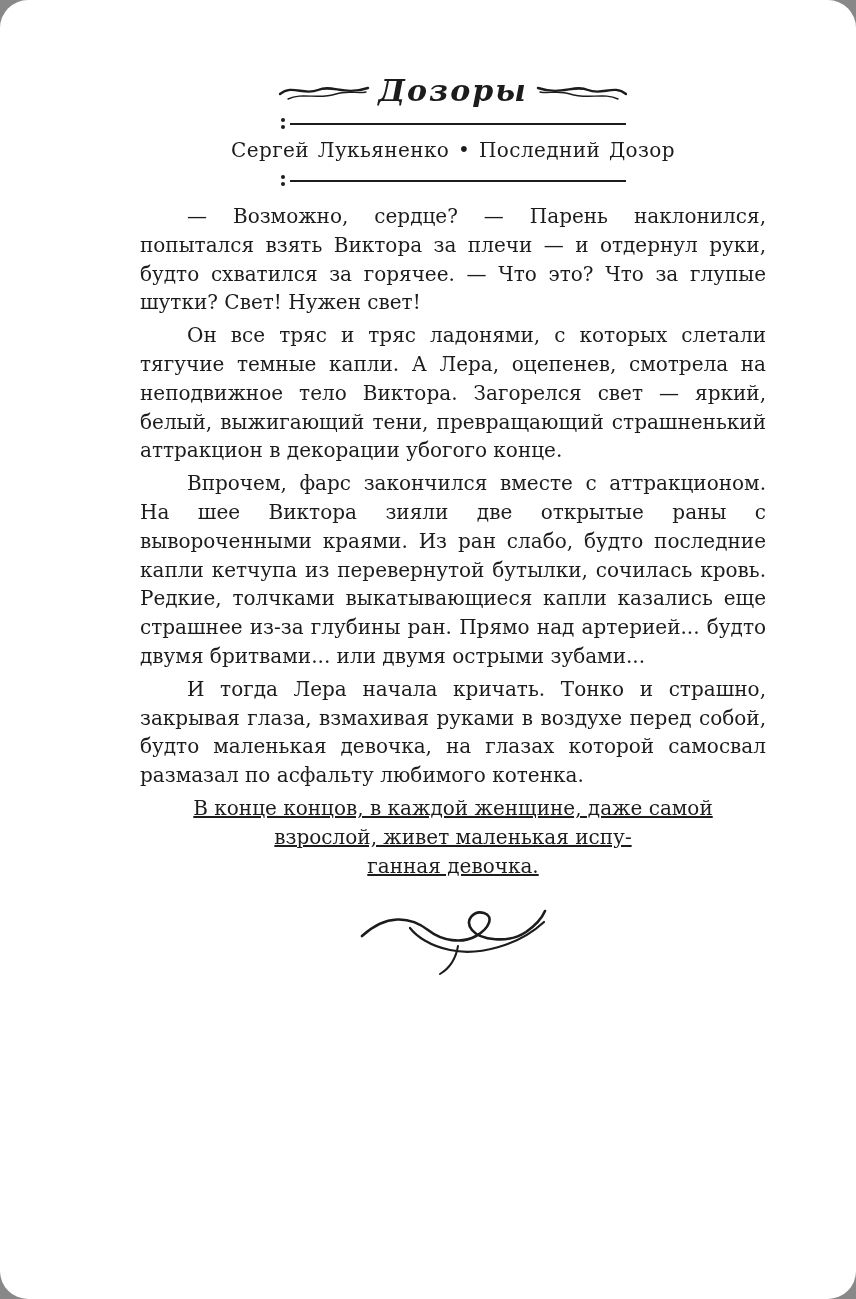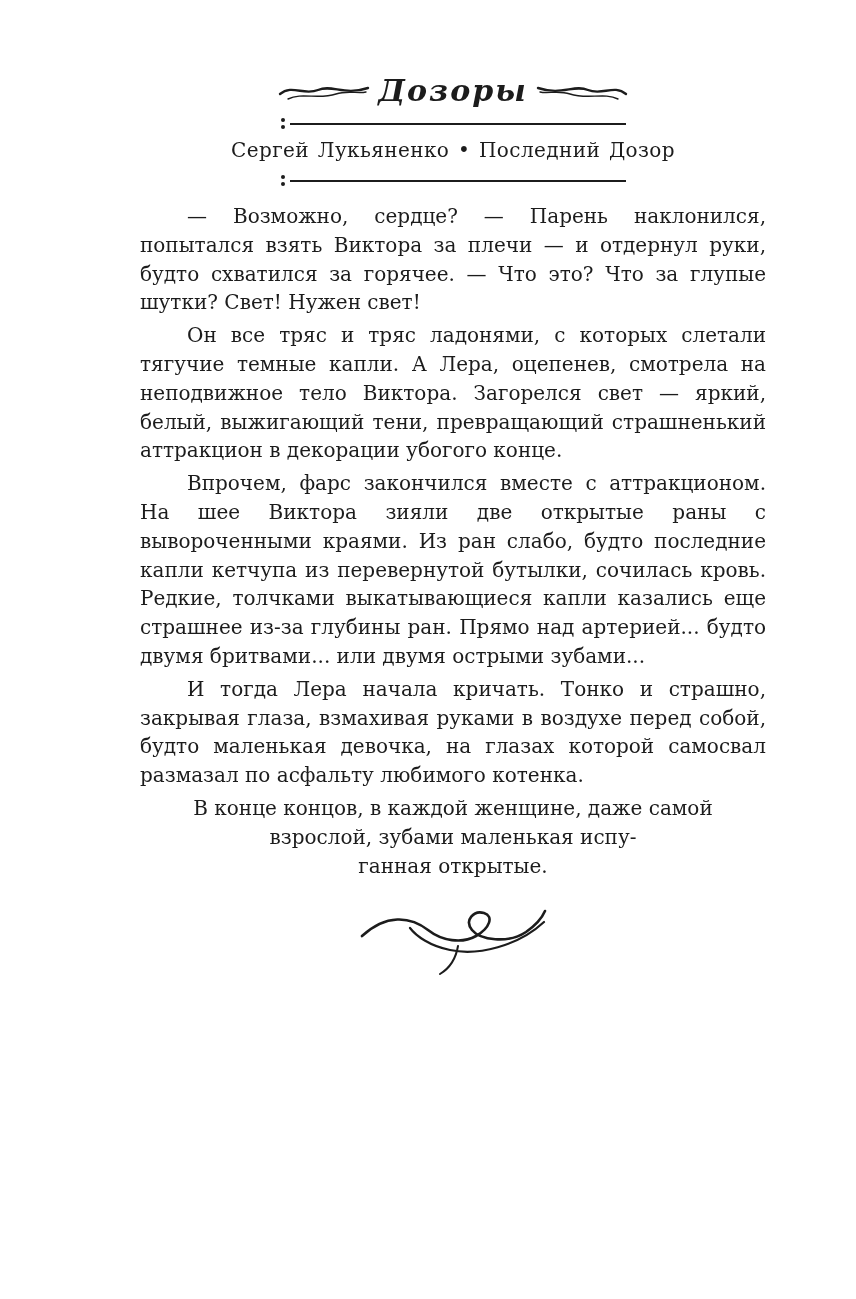--- a/index.html
+++ b/index.html
@@ -6,20 +6,21 @@
   body{background:#888;}
   .page{
     position:relative;
     width:856px;
     height:1299px;
     margin:0 auto;
     background:#ffffff;
     color:#1c1c1c;
     font-family:"DejaVu Serif","Liberation Serif",serif;
     overflow:hidden;
+    border-radius:28px;
   }
   .header{
     width:634px;
     margin:0 0 0 136px;
     padding-top:76px;
     text-align:center;
   }
   .title-row{
     display:flex;
     align-items:center;
@@ -78,20 +79,21 @@
     margin:4px;
     text-indent:47px;
   }
   .closing{
     margin-top:0;
     text-align:center;
   }
   .closing span{
     display:block;
     text-indent:0;
+    text-decoration:underline;
   }
   .end-flourish{
     display:block;
     margin:26px auto 0;
   }
   svg path{
     fill:none;
     stroke:#1c1c1c;
     stroke-linecap:round;
   }
@@ -136,22 +138,22 @@
   </div>
 
   <div class="body-block">
     <p>— Возможно, сердце? — Парень наклонился, попытался взять Виктора за плечи — и отдернул руки, будто схватился за горячее. — Что это? Что за глупые шутки? Свет! Нужен свет!</p>
     <p>Он все тряс и тряс ладонями, с которых слетали тягучие темные капли. А Лера, оцепенев, смотрела на неподвижное тело Виктора. Загорелся свет — яркий, белый, выжигающий тени, превращающий страшненький аттракцион в декорации убогого конце.</p>
     <p>Впрочем, фарс закончился вместе с аттракционом. На шее Виктора зияли две открытые раны с вывороченными краями. Из ран слабо, будто последние капли кетчупа из перевернутой бутылки, сочилась кровь. Редкие, толчками выкатывающиеся капли казались еще страшнее из-за глубины ран. Прямо над артерией... будто двумя бритвами... или двумя острыми зубами...</p>
     <p>И тогда Лера начала кричать. Тонко и страшно, закрывая глаза, взмахивая руками в воздухе перед собой, будто маленькая девочка, на глазах которой самосвал размазал по асфальту любимого котенка.</p>
 
     <div class="closing">
       <span>В конце концов, в каждой женщине, даже самой</span>
-      <span>взрослой, зубами маленькая испу-</span>
-      <span>ганная открытые.</span>
+      <span>взрослой, живет маленькая испу-</span>
+      <span>ганная девочка.</span>
     </div>
 
     <svg class="end-flourish" width="190" height="72" viewBox="0 0 190 72">
       <path stroke-width="2.6" d="M4,30 C28,8 52,10 70,24 C84,35 104,38 118,30 C132,22 136,10 126,7 C116,4 106,14 114,24 C122,34 150,38 168,26 C178,19 184,12 187,5"></path>
       <path stroke-width="2.2" d="M186,16 C160,40 120,50 92,44 C72,40 58,30 52,22"></path>
       <path stroke-width="2" d="M100,40 C98,52 92,62 82,68"></path>
     </svg>
   </div>
 
 </div>

